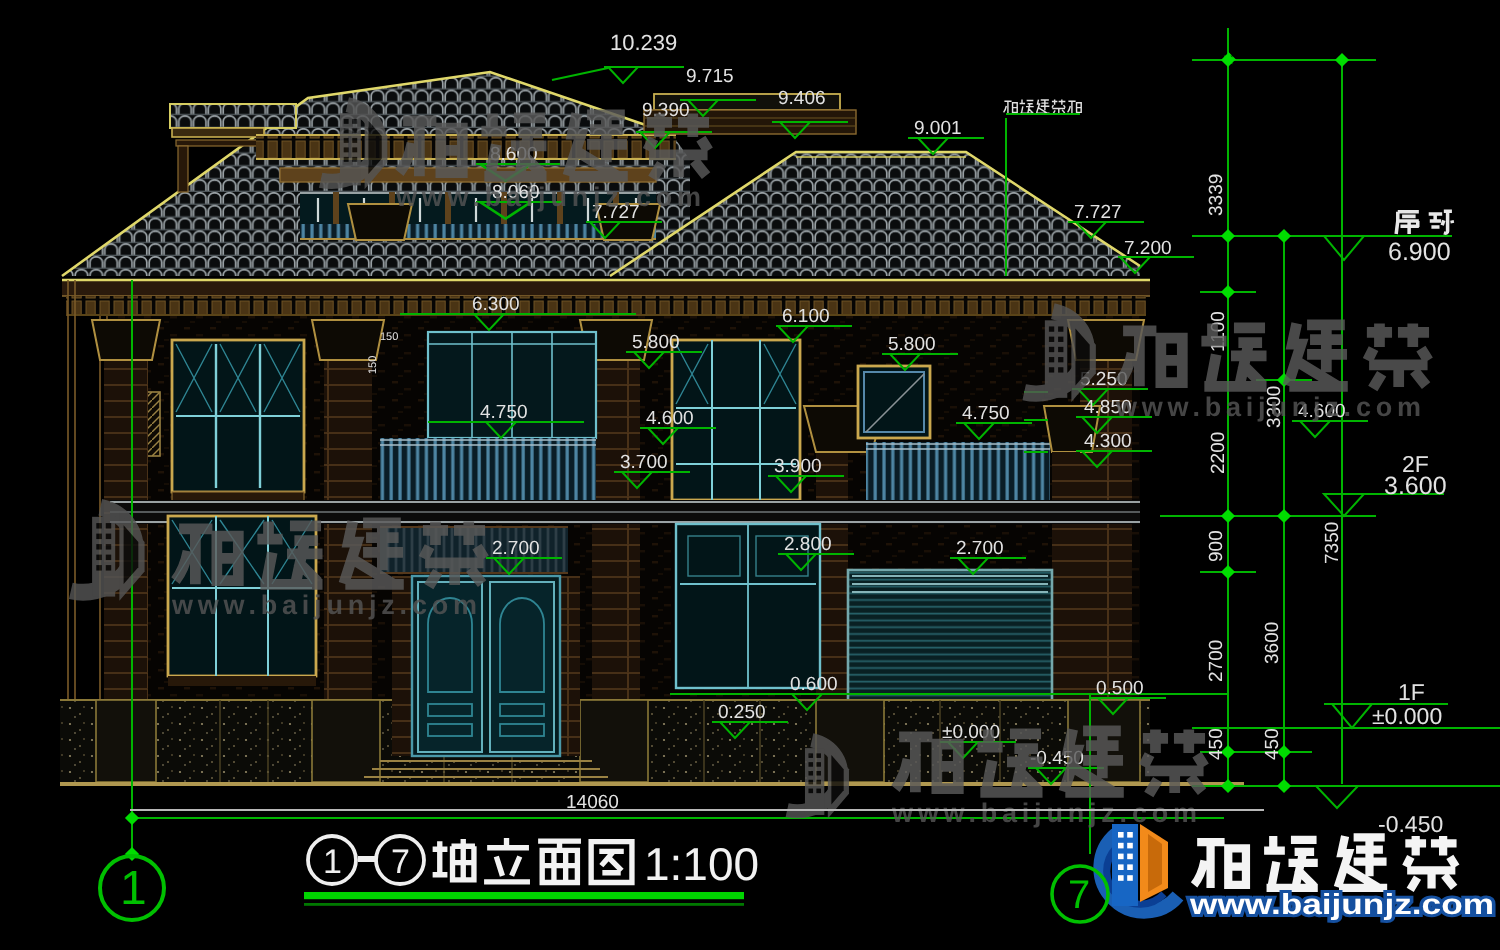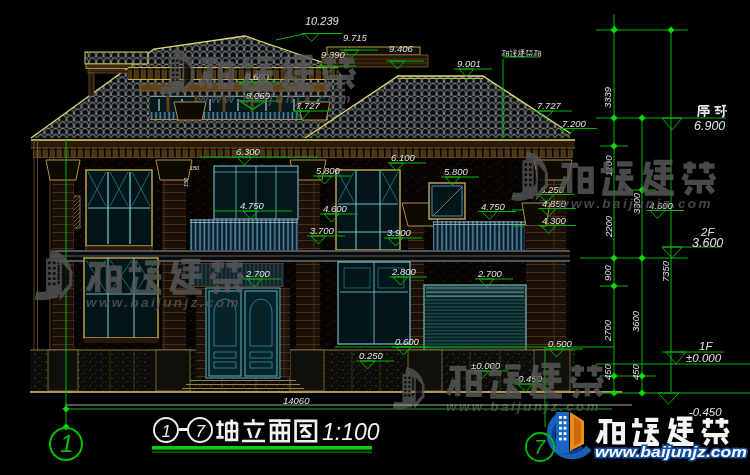--- a/index.html
+++ b/index.html
@@ -1,15 +1,15 @@
 <!DOCTYPE html>
 <html><head><meta charset="utf-8">
 <style>
 html,body{margin:0;padding:0;background:#000;}
-#page{position:relative;width:750px;height:475px;background:#000;overflow:hidden;font-family:"Liberation Sans",sans-serif;font-style:italic;}
+#page{position:relative;width:750px;height:475px;background:#000;overflow:hidden;font-family:"Liberation Sans",sans-serif;}
 svg{position:absolute;left:0;top:0;}
 </style></head>
 <body>
 <div id="page">
 <svg width="750" height="475" viewBox="0 0 750 475">
 <defs>
 <pattern id="tile" width="7.4" height="6.4" patternUnits="userSpaceOnUse">
   <rect width="7.4" height="6.4" fill="#0a0c0d"></rect>
   <path d="M0.6,6.4 V3.1 A3.1,2.7 0 0 1 6.8,3.1 V6.4" stroke="#9aa2a6" stroke-width="0.85" fill="none"></path>
   <path d="M0,6.1 H7.4" stroke="#4e565a" stroke-width="0.7" fill="none"></path>

